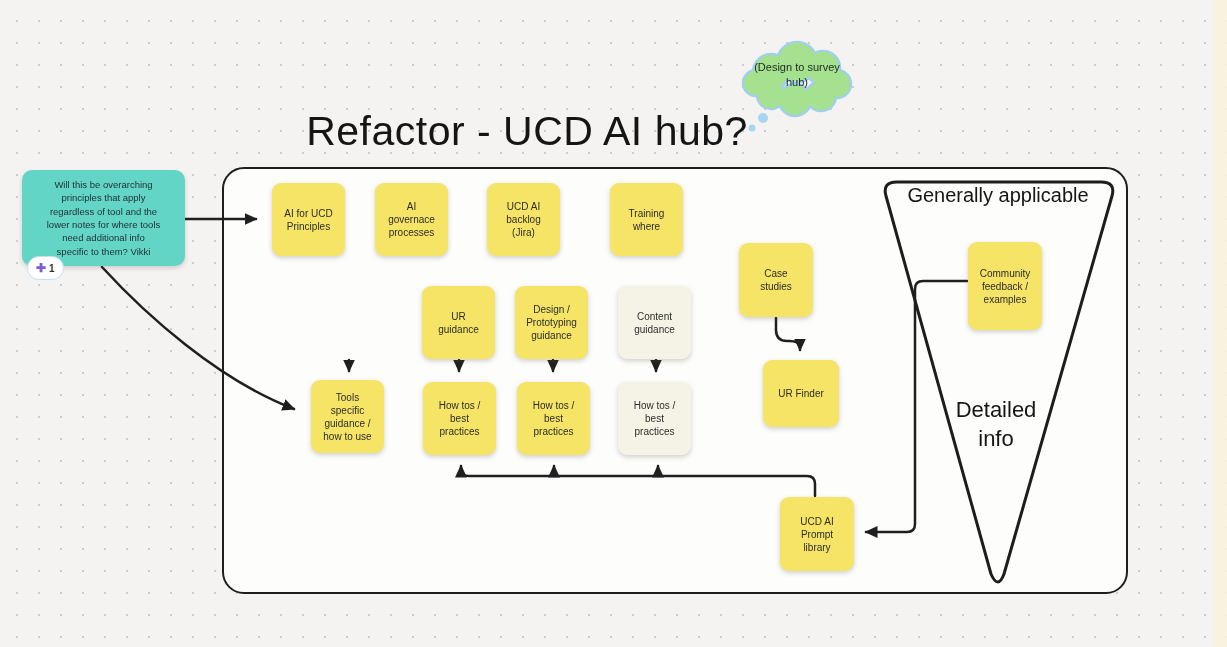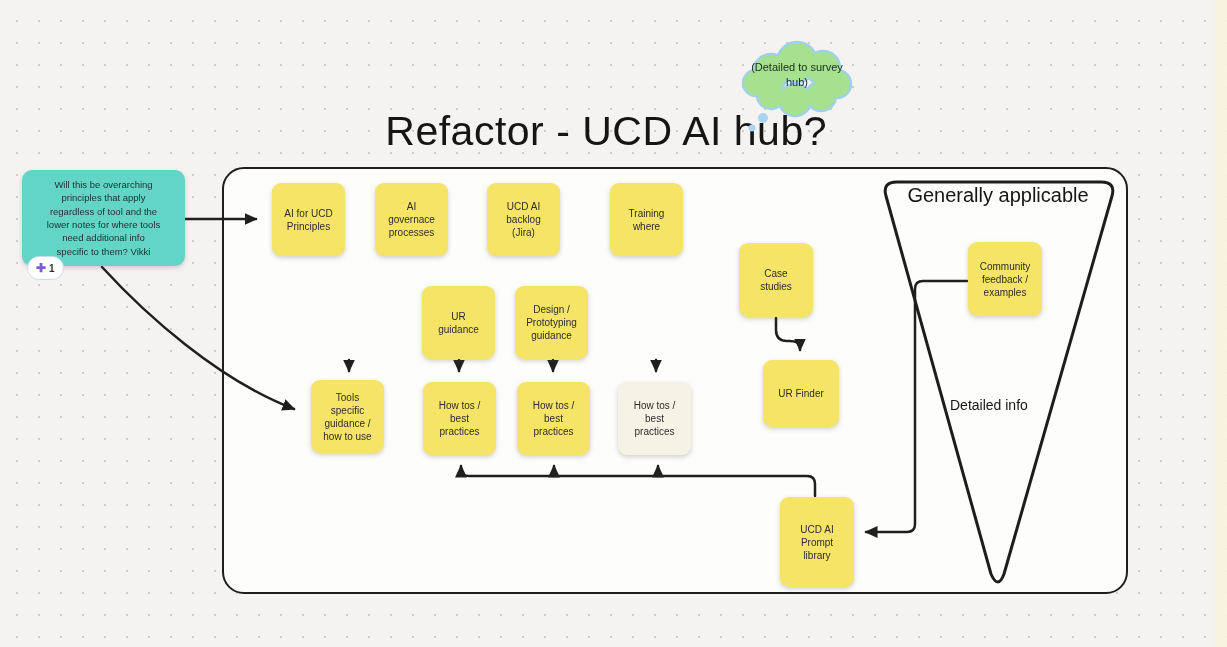--- a/index.html
+++ b/index.html
@@ -15,21 +15,21 @@
     background-image:radial-gradient(#cdccc9 1.1px, transparent 1.2px);
     background-size:22px 22px;
     background-position:6px 10px;
   }
   .right-edge{
     position:absolute;right:0;top:0;width:13px;height:647px;
     background:#f9f3d9;opacity:.8;
   }
   .board-title{
     position:absolute;left:227px;top:108px;width:600px;
-    text-align:right;font-size:41px;font-weight:500;color:#151515;
+    text-align:center;font-size:41px;font-weight:500;color:#151515;
     letter-spacing:.5px;
   }
   .container-frame{
     position:absolute;left:222px;top:167px;width:906px;height:427px;
     background:#fdfdfc;border:2.5px solid #1e1e1e;border-radius:22px;
     box-sizing:border-box;
   }
   .overlay-svg{position:absolute;left:0;top:0;width:1227px;height:647px;}
   .sticky{
     position:absolute;width:73px;height:73px;border-radius:9px;
@@ -39,22 +39,22 @@
     text-align:center;font-size:10px;line-height:1.3;font-weight:500;
     color:#2d2d2d;padding:12px;box-sizing:border-box;
     overflow-wrap:break-word;
   }
   .sticky.cream{background:#f5f3e5;}
   .funnel-label-top{
     position:absolute;left:898px;top:184px;width:200px;text-align:center;
     font-size:20px;color:#161616;font-weight:400;
   }
   .funnel-label-mid{
-    position:absolute;left:950px;top:396px;width:92px;
-    font-size:14px;line-height:1.3;color:#161616;
+    position:absolute;left:950px;top:396px;width:92px;text-align:center;
+    font-size:22px;line-height:1.3;color:#161616;
   }
   .comment-note{
     position:absolute;left:22px;top:170px;width:163px;height:96px;
     background:#63d5c6;border-radius:10px;
     display:flex;align-items:center;justify-content:center;
     text-align:center;font-size:9.5px;line-height:1.4;font-weight:500;
     color:#1e2d33;padding:6px 24px;box-sizing:border-box;
     box-shadow:0 2px 4px rgba(90,90,90,.25);
   }
   .reaction-badge{
@@ -117,44 +117,47 @@
   <div class="sticky" style="left:610px;top:183px">
       <span>Training where</span>
     </div>
 
   <div class="sticky" style="left:422px;top:286px">
       <span>UR guidance</span>
     </div>
   <div class="sticky" style="left:515px;top:286px">
       <span>Design / Prototyping guidance</span>
     </div>
+  <div class="sticky cream" style="left:618px;top:286px">
+      <span>Content guidance</span>
+    </div>
 
   <div class="sticky" style="left:311px;top:380px">
       <span>Tools specific guidance / how to use</span>
     </div>
   <div class="sticky" style="left:423px;top:382px">
       <span>How tos / best practices</span>
     </div>
   <div class="sticky" style="left:517px;top:382px">
       <span>How tos / best practices</span>
     </div>
   <div class="sticky cream" style="left:618px;top:382px">
       <span>How tos / best practices</span>
     </div>
 
   <div class="sticky" style="left:739px;top:243px;width:74px;height:74px">
       <span>Case studies</span>
     </div>
   <div class="sticky" style="left:763px;top:360px;width:76px;height:67px">
       <span>UR Finder</span>
     </div>
-  <div class="sticky" style="left:968px;top:242px;width:74px;height:74px">
+  <div class="sticky" style="left:968px;top:242px;width:74px;height:88px">
       <span>Community feedback / examples</span>
     </div>
-  <div class="sticky" style="left:780px;top:497px;width:74px;height:90px">
+  <div class="sticky" style="left:780px;top:497px;width:74px;height:74px">
       <span>UCD AI Prompt library</span>
     </div>
 
   <div class="funnel-label-top">Generally applicable</div>
   <div class="funnel-label-mid">Detailed info</div>
 
   <div class="board-title">Refactor - UCD AI hub?</div>
 
   <div class="thought-bubble-wrap">
     <svg width="140" height="100">
@@ -174,21 +177,21 @@
         <circle cx="90" cy="30" r="16"></circle>
           <circle cx="104" cy="46" r="13"></circle>
         <circle cx="88" cy="58" r="14"></circle>
           <circle cx="62" cy="62" r="15"></circle>
         <circle cx="38" cy="57" r="13"></circle>
           <circle cx="23" cy="45" r="12"></circle>
       </g>
       <circle cx="30" cy="80" r="5" fill="#a8d6f0"></circle>
       <circle cx="19" cy="90" r="3.5" fill="#a8d6f0"></circle>
     </svg>
-    <div class="thought-text">(Detailed to survey hub)</div>
+    <div class="thought-text">(Design to survey hub)</div>
   </div>
 
   <div class="comment-note">
     <span>Will this be overarching principles that apply regardless of tool and the lower notes for where tools need additional info specific to them? Vikki</span>
   </div>
 
   <div class="reaction-badge">
     <span class="plus">✚</span>
     <span class="count">1</span>
   </div>

